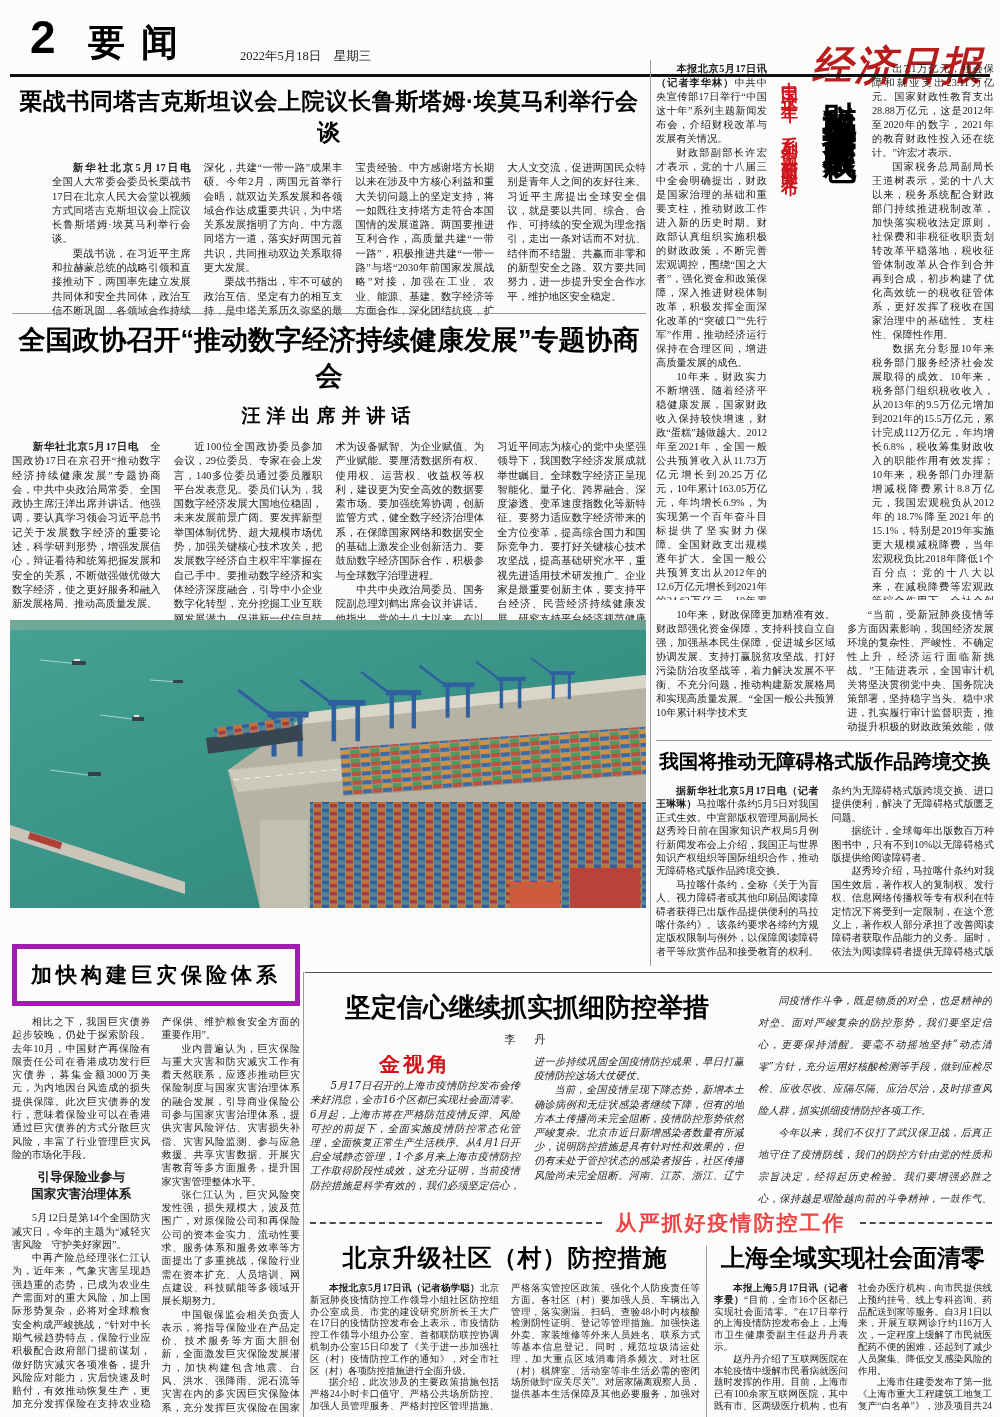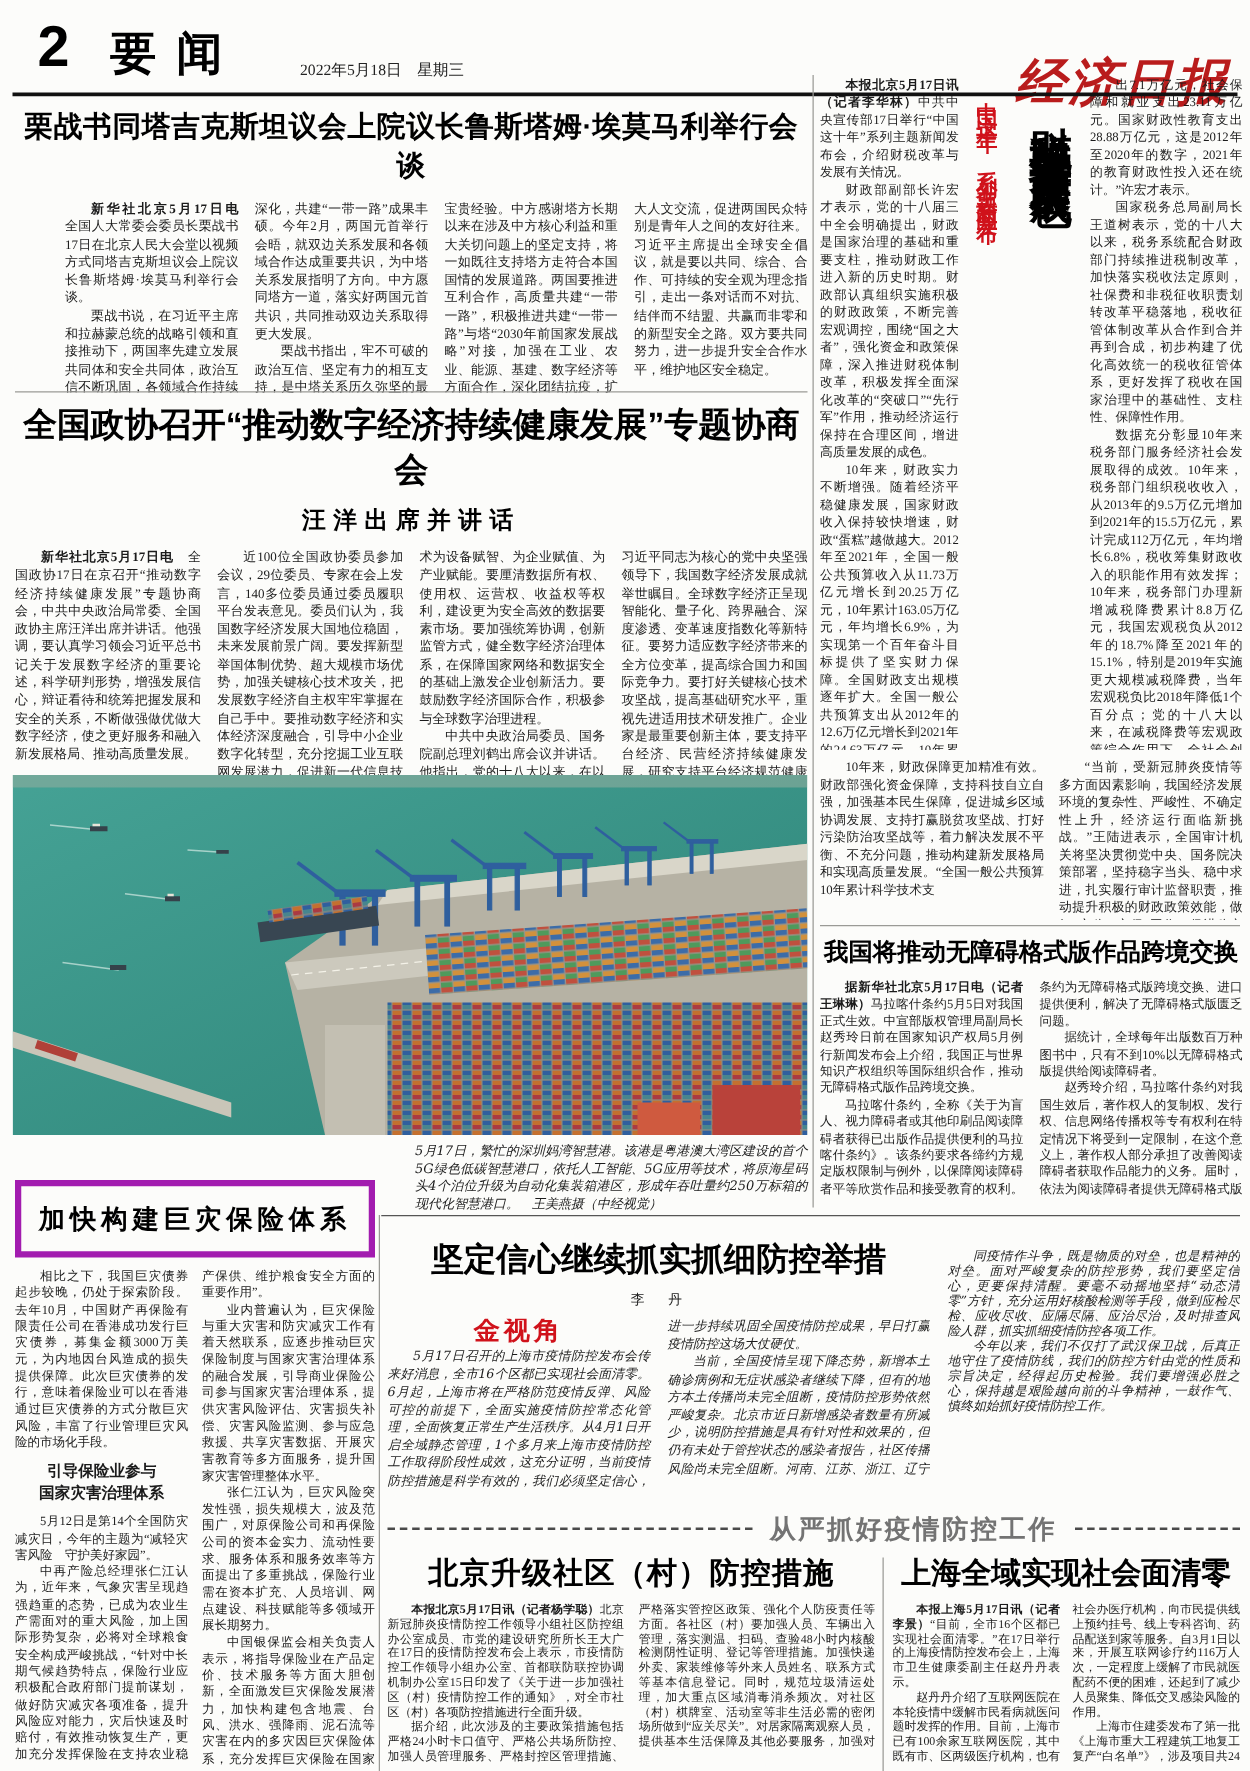--- a/index.html
+++ b/index.html
@@ -14,21 +14,21 @@
   .byl{font-weight:bold;}
   .vtext{writing-mode:vertical-rl;text-orientation:upright;}
   .rule{background:#111;}
   .thin{background:#9a9a96;}
   
   #masthead{color:#b91c1c;font-family:"DejaVu Serif",serif;font-style:italic;font-weight:bold;margin-top:26px;}
   
   #kicker{color:#d0121b;}
   
   #jsj{color:#d0121b;text-align:center;font-weight:900;}
-  #banner-text{color:#737373;white-space:nowrap;}
+  #banner-text{color:#ef4444;white-space:nowrap;}
   .dash{border-top:2px dashed #4a4a4a;height:0;}
   .subhead{font-weight:900;text-align:center;text-indent:0 !important;white-space:pre-line;
            font-family:"Liberation Sans",sans-serif;}
   .box-h{border:5px solid #a21caf;display:flex;align-items:center;justify-content:center;}
 </style>
 </head>
 <body>
 
 <div id="page">
 
@@ -161,23 +161,20 @@
       </g>
 
       <rect x="196" y="118" width="96" height="16" fill="#384652" transform="rotate(-8 196 118)"></rect>
       <rect x="204" y="108" width="80" height="10" fill="url(#cnt2)" transform="rotate(-8 204 108)"></rect>
 
       <rect x="560" y="248" width="70" height="40" fill="#b9423a"></rect>
       <rect x="500" y="262" width="50" height="26" fill="#cf5a3f"></rect>
     </svg>
   </div>
 
-  <div class="abs kai" style="left:332px;top:914px;width:314px;height:58px;font-size:10.4px;line-height:14px;text-align:justify;">
-    <span>5月17日，繁忙的深圳妈湾智慧港。该港是粤港澳大湾区建设的首个5G绿色低碳智慧港口，依托人工智能、5G应用等技术，将原海星码头4个泊位升级为自动化集装箱港区，形成年吞吐量约250万标箱的现代化智慧港口。</span>　<span>王美燕摄（中经视觉）</span>
-  </div>
 
   <div class="abs thin" style="left:650px;top:60px;width:1px;height:906px;"></div>
 
   <div class="abs" style="left:656px;top:60px;width:338px;height:678px;">
     <div class="abs cols" style="left:0;top:2px;width:111px;height:538px;font-size:10.2px;line-height:14px;">
       <p><span class="byl">本报北京5月17日讯（记者李华林）</span><span>中共中央宣传部17日举行“中国这十年”系列主题新闻发布会，介绍财税改革与发展有关情况。</span></p>
       <p>财政部副部长许宏才表示，党的十八届三中全会明确提出，财政是国家治理的基础和重要支柱，推动财政工作进入新的历史时期。财政部认真组织实施积极的财政政策，不断完善宏观调控，围绕“国之大者”，强化资金和政策保障，深入推进财税体制改革，积极发挥全面深化改革的“突破口”“先行军”作用，推动经济运行保持在合理区间，增进高质量发展的成色。</p>
       <p>10年来，财政实力不断增强。随着经济平稳健康发展，国家财政收入保持较快增速，财政“蛋糕”越做越大。2012年至2021年，全国一般公共预算收入从11.73万亿元增长到20.25万亿元，10年累计163.05万亿元，年均增长6.9%，为实现第一个百年奋斗目标提供了坚实财力保障。全国财政支出规模逐年扩大。全国一般公共预算支出从2012年的12.6万亿元增长到2021年的24.63万亿元，10年累计193.64万亿元，年均增长8.5%，有力促进了经济社会事业全面发展进步。</p>
 
     </div>
@@ -233,21 +230,21 @@
   <div class="abs" style="left:310px;top:984px;width:682px;height:224px;">
     <div class="abs" style="left:0;top:0;width:434px;">
       <div class="hd" style="font-size:26px;text-align:center;margin-top:6px;">坚定信心继续抓实抓细防控举措</div>
       <div class="serif" style="text-align:center;font-size:11px;margin-top:7px;letter-spacing:4px;">李　丹</div>
       <div class="cols" style="margin-top:8px;height:142px;column-count:2;column-gap:14px;font-size:10.2px;line-height:14.2px;">
         <div id="jsj" style="font-size:21px;letter-spacing:3px;margin:2px 0 8px 0;">金视角</div>
         <p class="kai">5月17日召开的上海市疫情防控发布会传来好消息，全市16个区都已实现社会面清零。6月起，上海市将在严格防范疫情反弹、风险可控的前提下，全面实施疫情防控常态化管理，全面恢复正常生产生活秩序。从4月1日开启全域静态管理，1个多月来上海市疫情防控工作取得阶段性成效，这充分证明，当前疫情防控措施是科学有效的，我们必须坚定信心，进一步持续巩固全国疫情防控成果，早日打赢疫情防控这场大仗硬仗。</p>
         <p class="kai">当前，全国疫情呈现下降态势，新增本土确诊病例和无症状感染者继续下降，但有的地方本土传播尚未完全阻断，疫情防控形势依然严峻复杂。北京市近日新增感染者数量有所减少，说明防控措施是具有针对性和效果的，但仍有未处于管控状态的感染者报告，社区传播风险尚未完全阻断。河南、江苏、浙江、辽宁等地疫情逐渐趋于平稳，陆续实现社会面清零。</p>
       </div>
     </div>
-    <div class="abs cols" style="left:448px;top:16px;width:234px;height:220px;font-size:10.2px;line-height:12px;">
+    <div class="abs cols" style="left:448px;top:6px;width:234px;height:220px;font-size:10.2px;line-height:22px;">
       <p class="kai">同疫情作斗争，既是物质的对垒，也是精神的对垒。面对严峻复杂的防控形势，我们要坚定信心，更要保持清醒。要毫不动摇地坚持“动态清零”方针，充分运用好核酸检测等手段，做到应检尽检、应收尽收、应隔尽隔、应治尽治，及时排查风险人群，抓实抓细疫情防控各项工作。</p>
       <p class="kai">今年以来，我们不仅打了武汉保卫战，后真正地守住了疫情防线，我们的防控方针由党的性质和宗旨决定，经得起历史检验。我们要增强必胜之心，保持越是艰险越向前的斗争精神，一鼓作气、慎终如始抓好疫情防控工作。</p>
     </div>
   </div>
 
   <div class="abs" style="left:310px;top:1210px;width:682px;height:26px;display:flex;align-items:center;">
     <div class="dash" style="flex:2.2;margin-right:14px;"></div>
     <span class="hd" id="banner-text" style="font-size:21px;letter-spacing:2px;">从严抓好疫情防控工作</span>
     <div class="dash" style="flex:1;margin-left:14px;"></div>
   </div>

